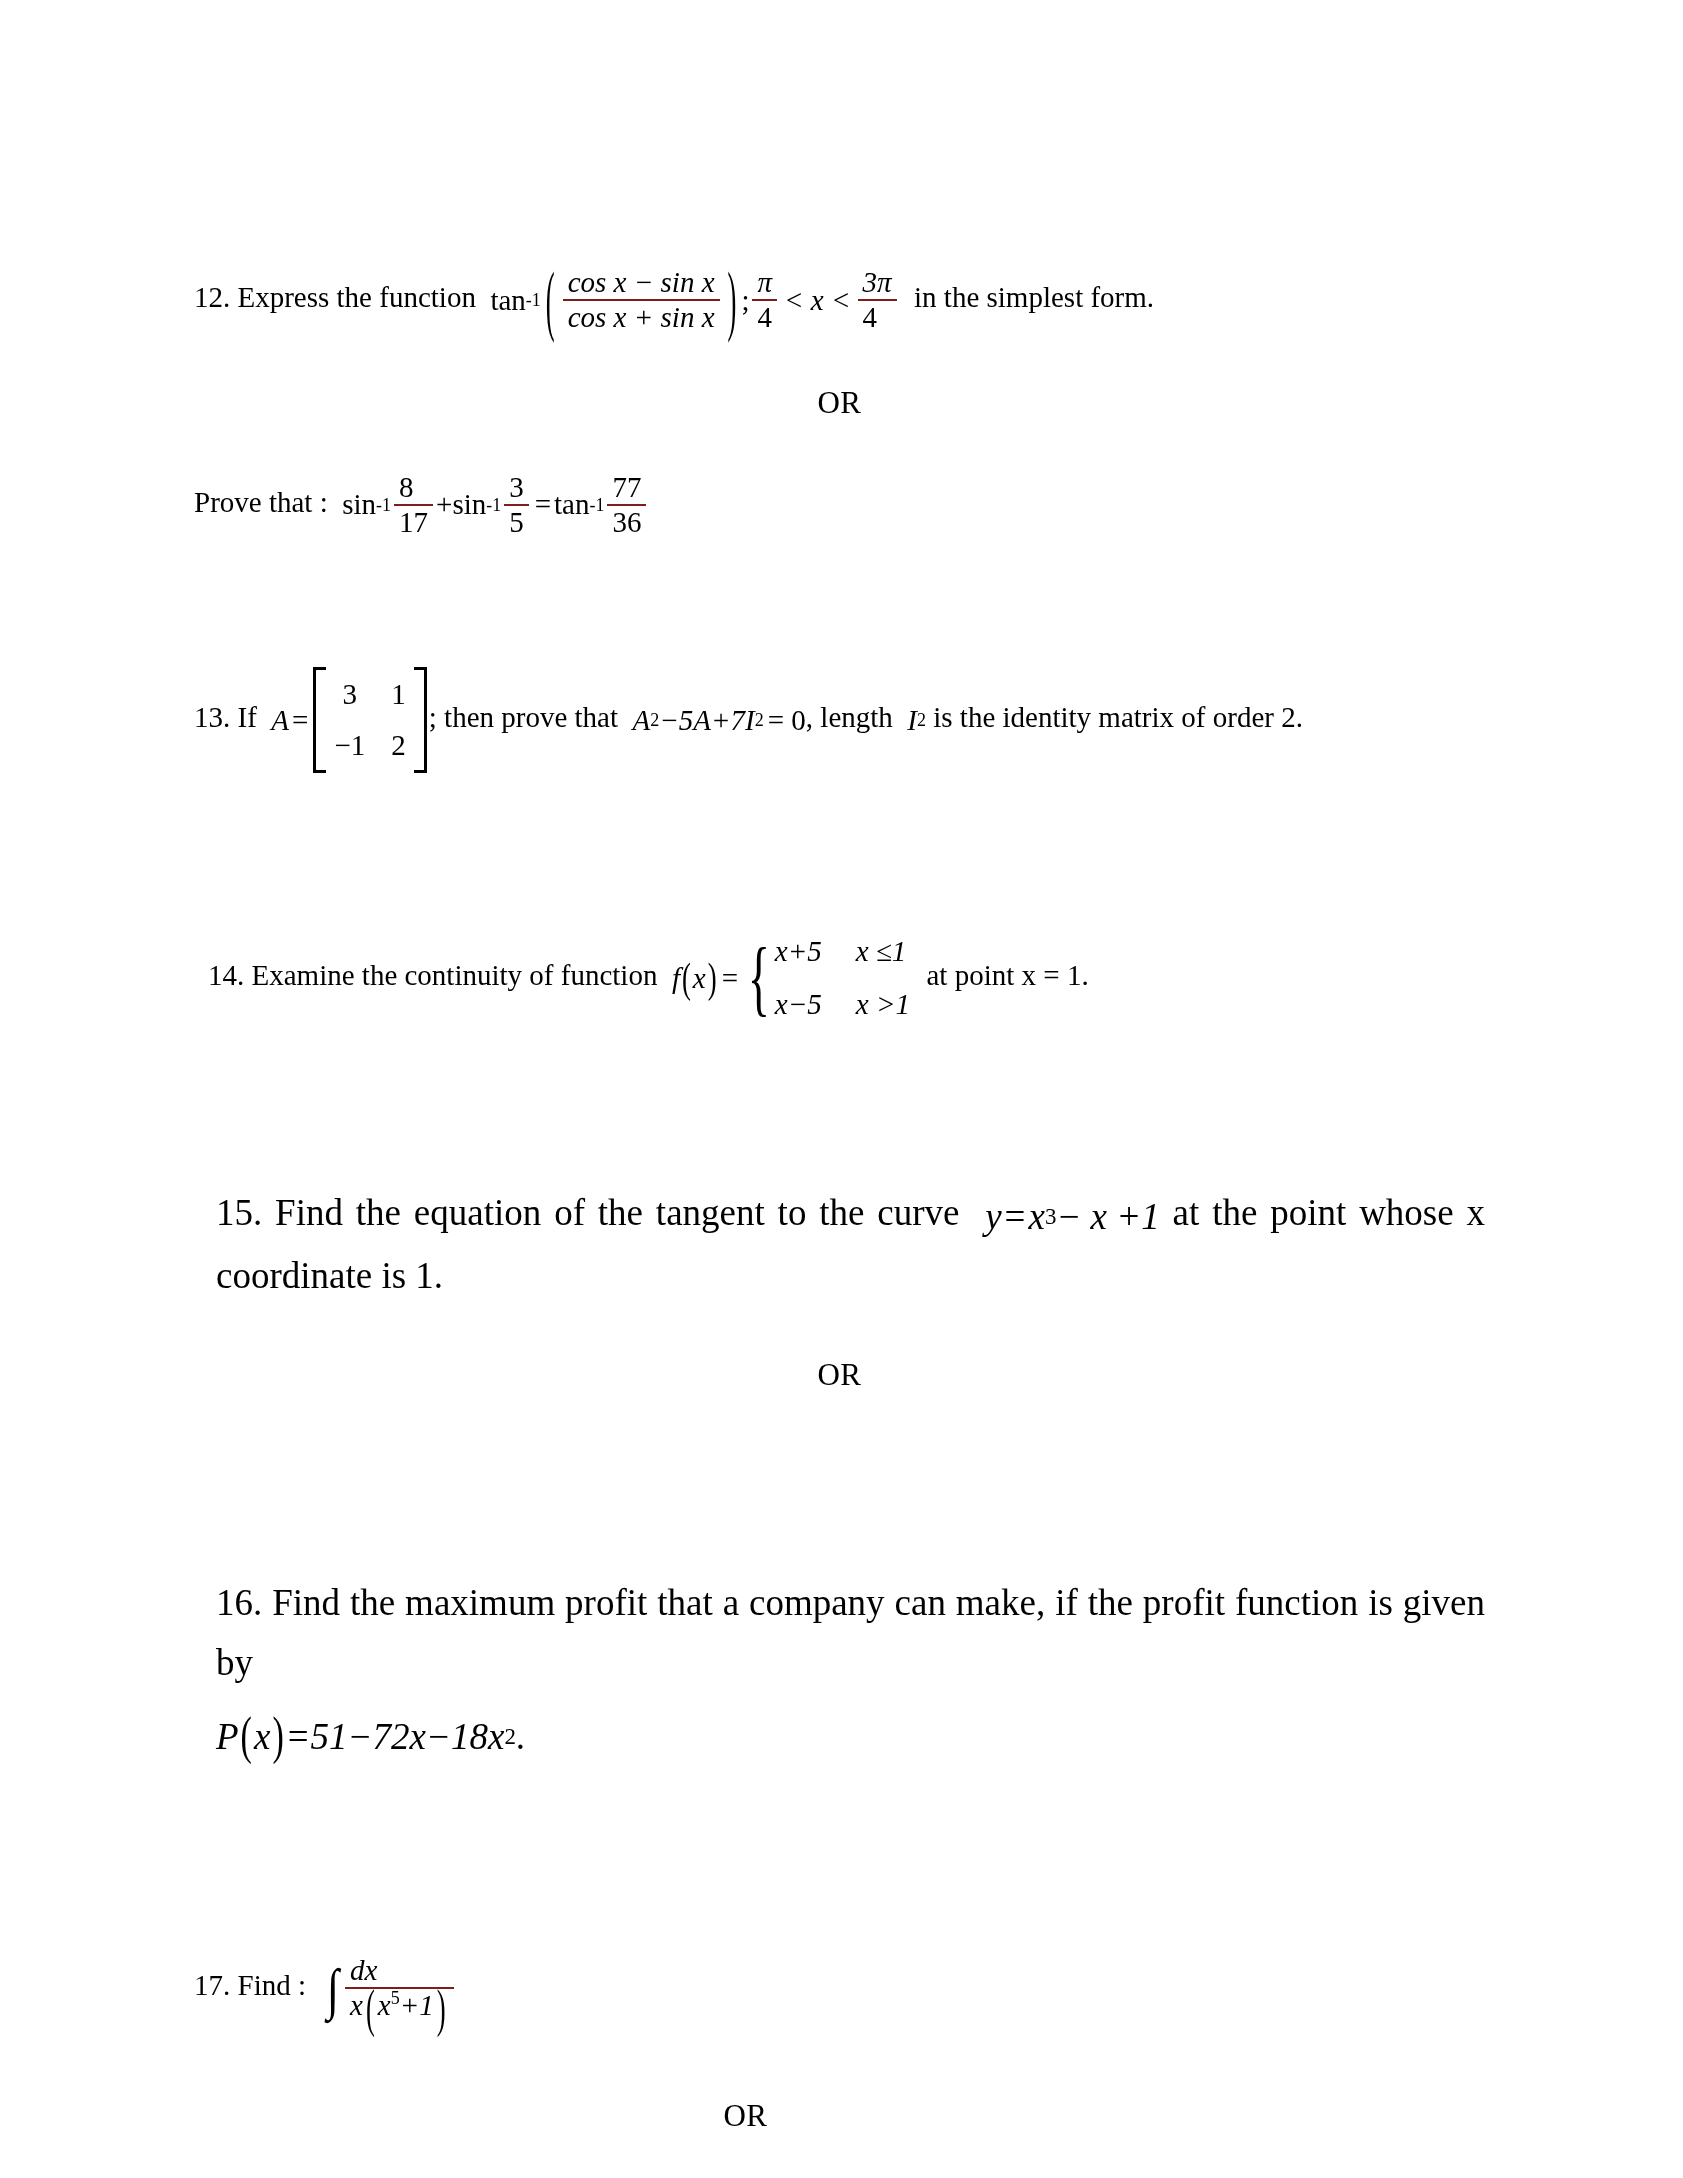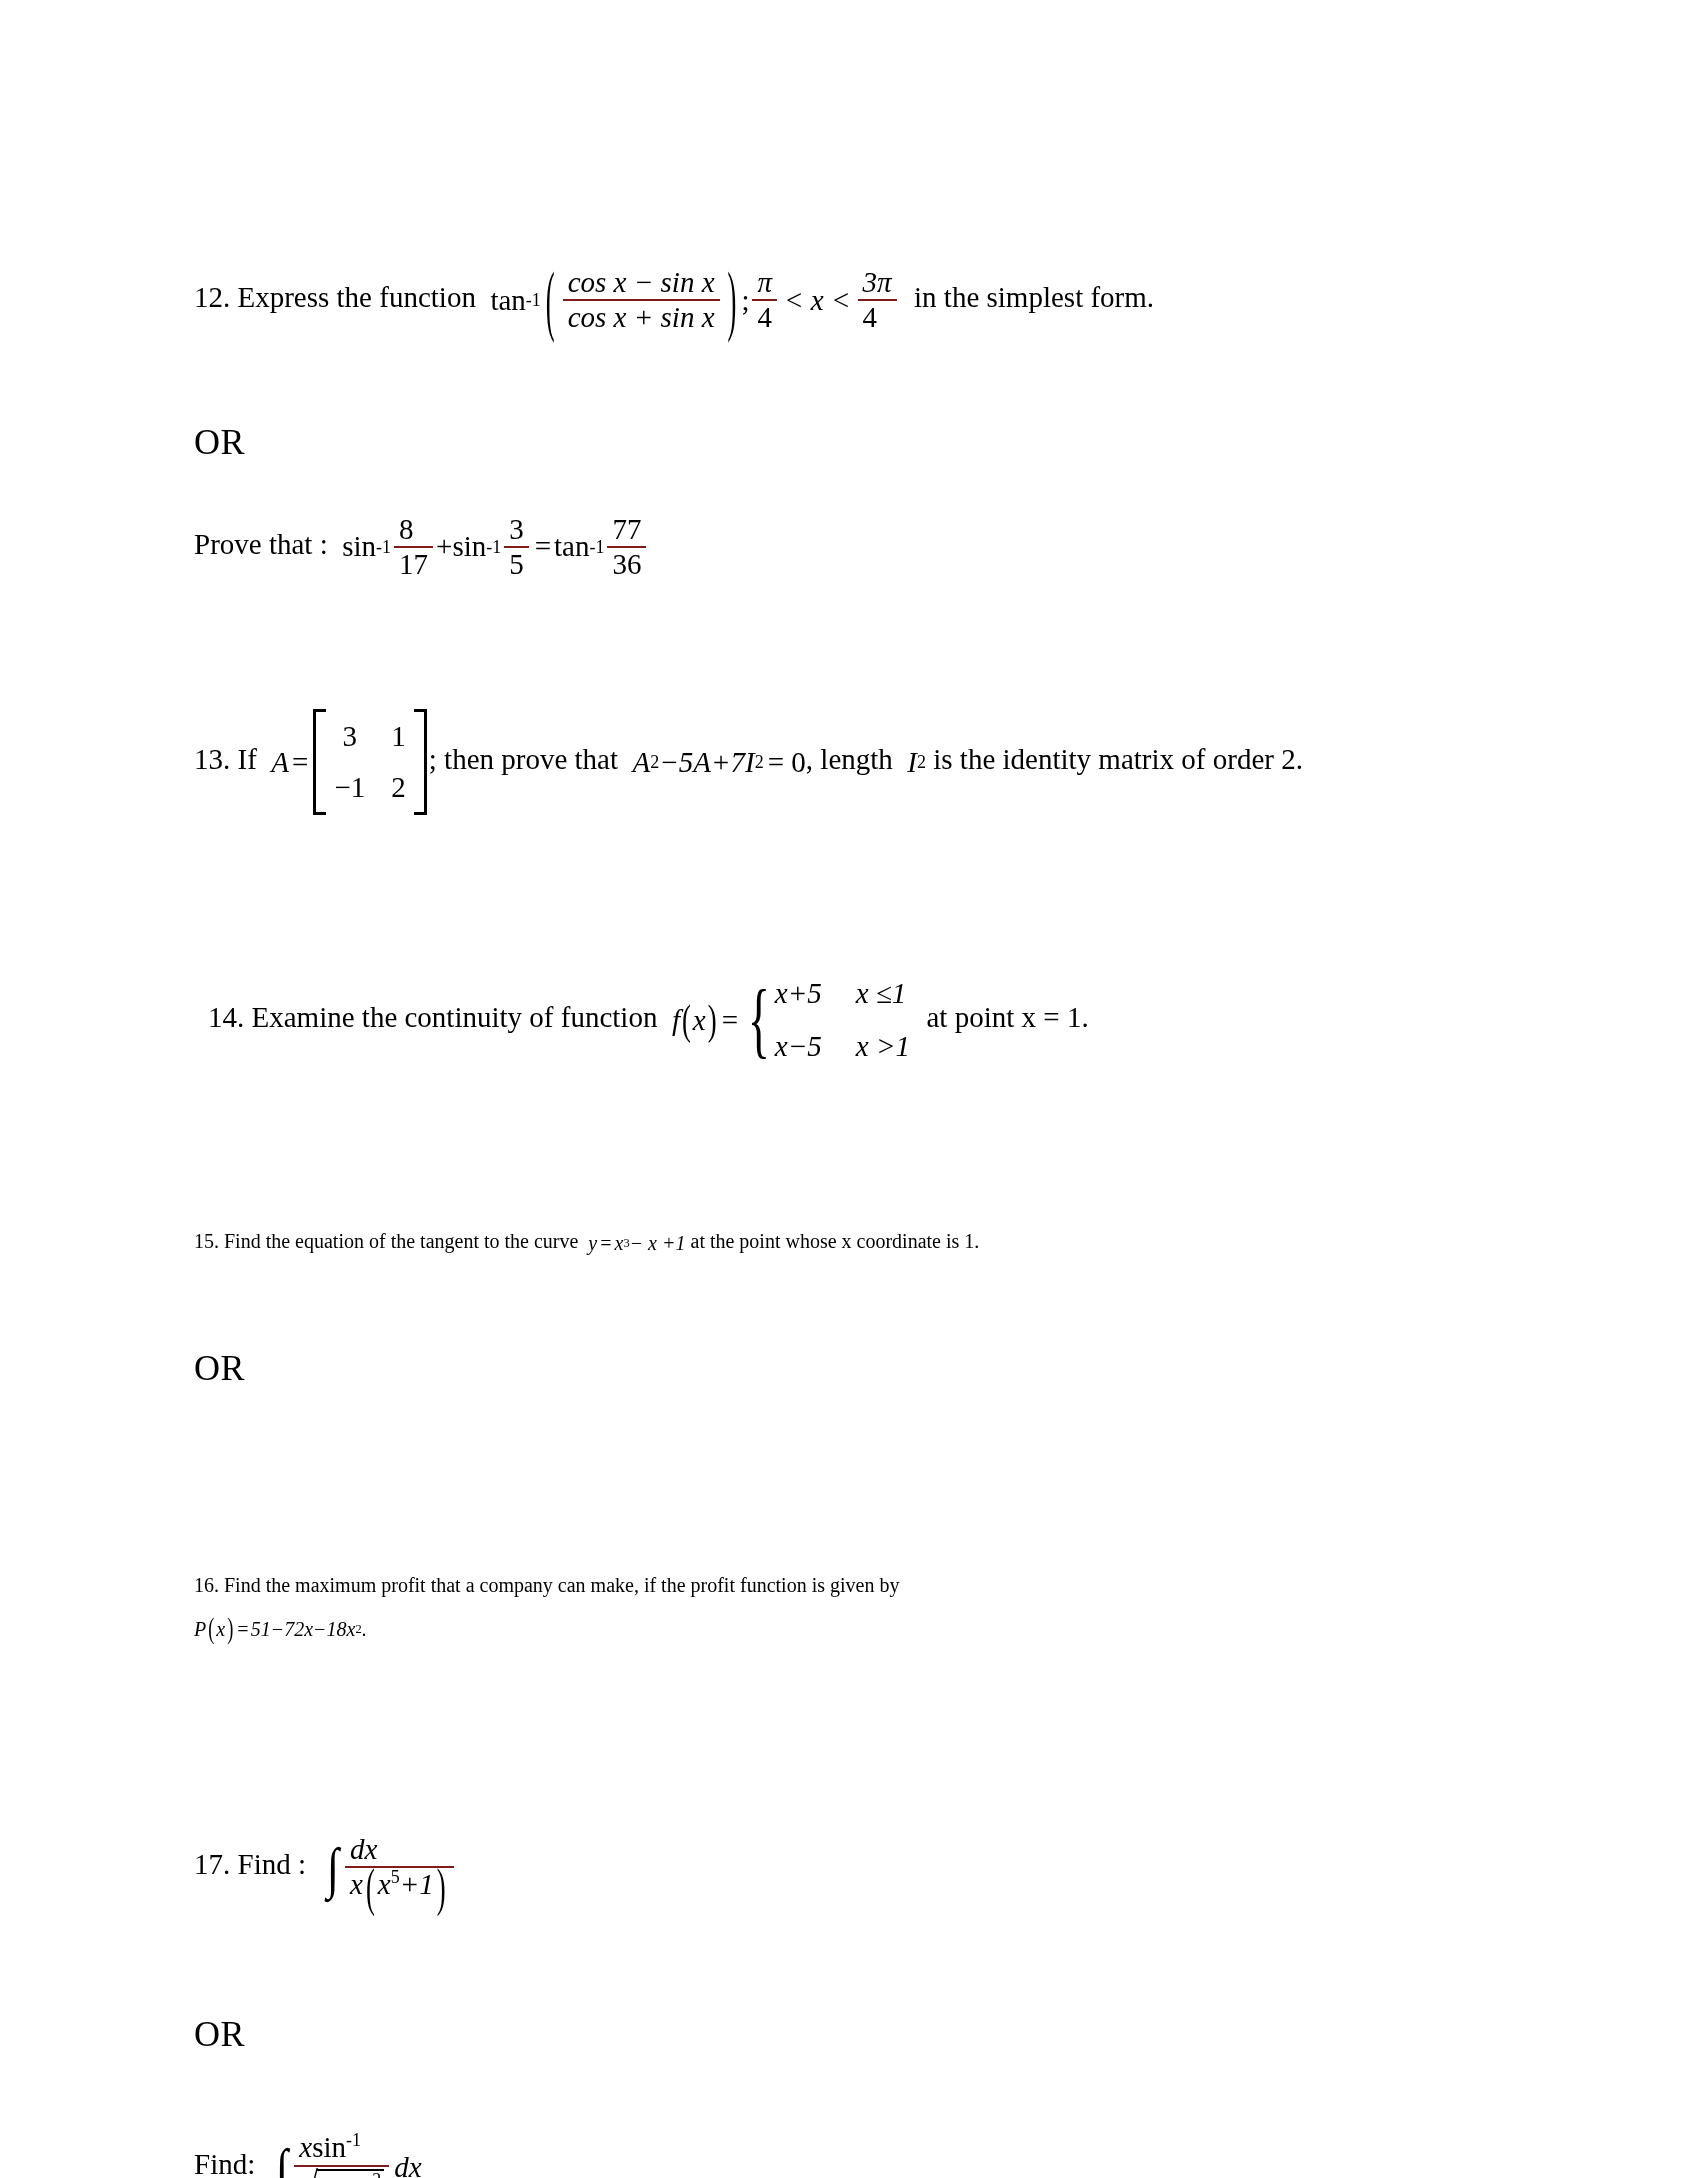--- a/index.html
+++ b/index.html
@@ -33,29 +33,29 @@
 
   
   .qblock {
     position: relative;
     font-size: 29px;
     line-height: 1.55;
   }
   .para {
     text-align: justify;
     text-justify: inter-word;
-    font-size: 20px;
+    font-size: 37px;
     line-height: 1.62;
+    margin-left: 22px;
   }
 
   .or-line {
-    text-align: left;
-    font-size: 36px;
+    text-align: center;
+    font-size: 31px;
     letter-spacing: 0.5px;
-    margin-top: 36px;
   }
   .or-line.shift-left { padding-right: 188px; }
 
   .line { display: block; }
 
   
   .m {
     font-family: "Liberation Serif", "DejaVu Serif", serif;
     font-style: italic;
     white-space: nowrap;

